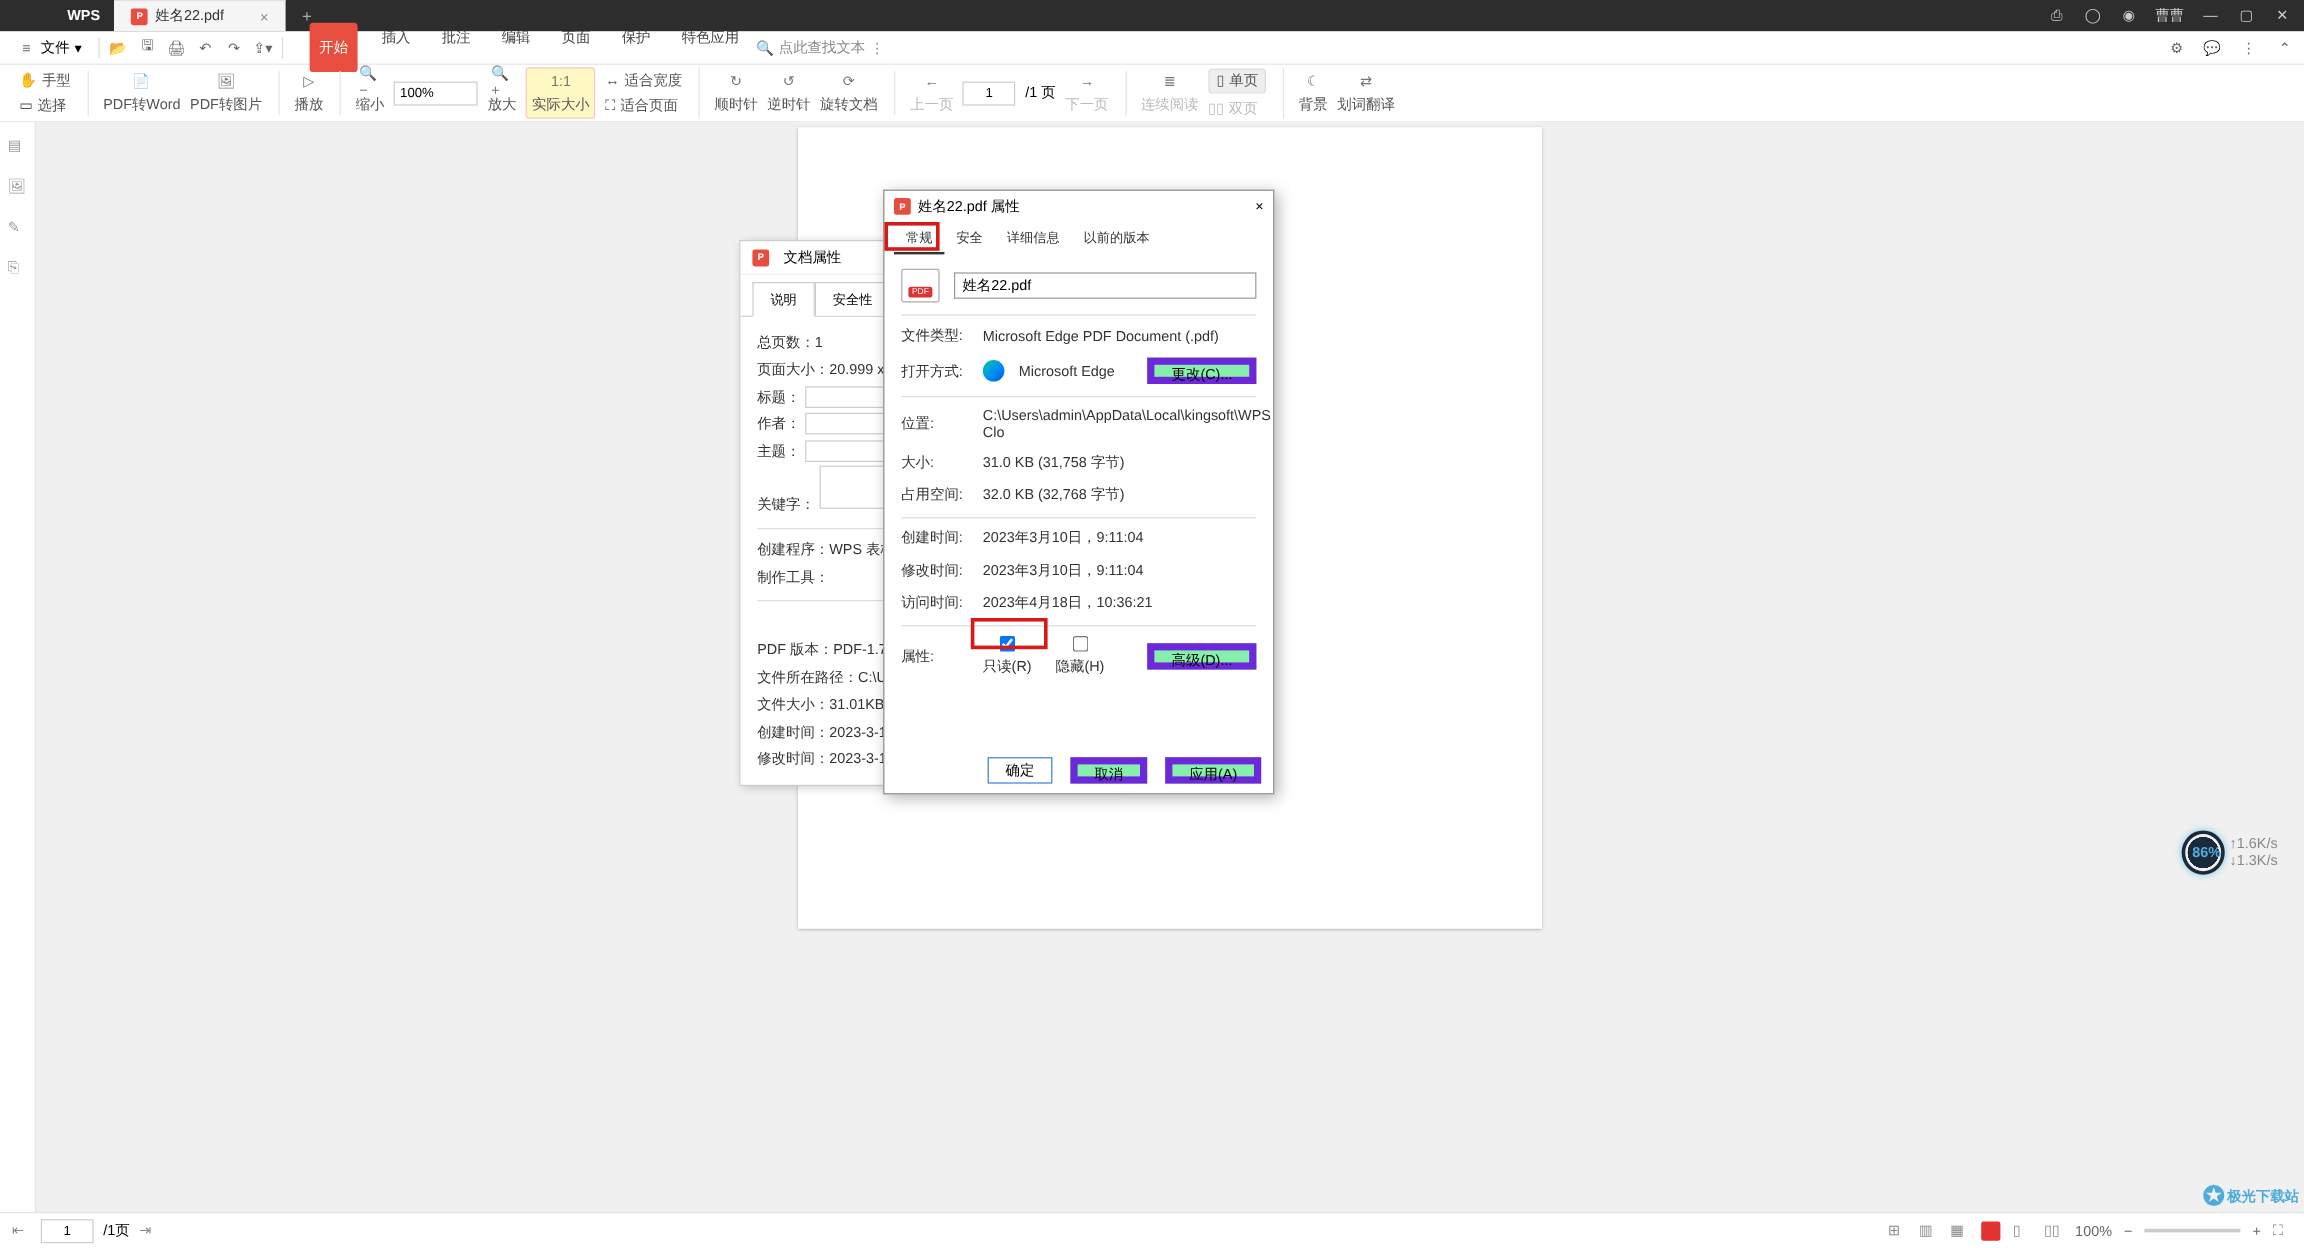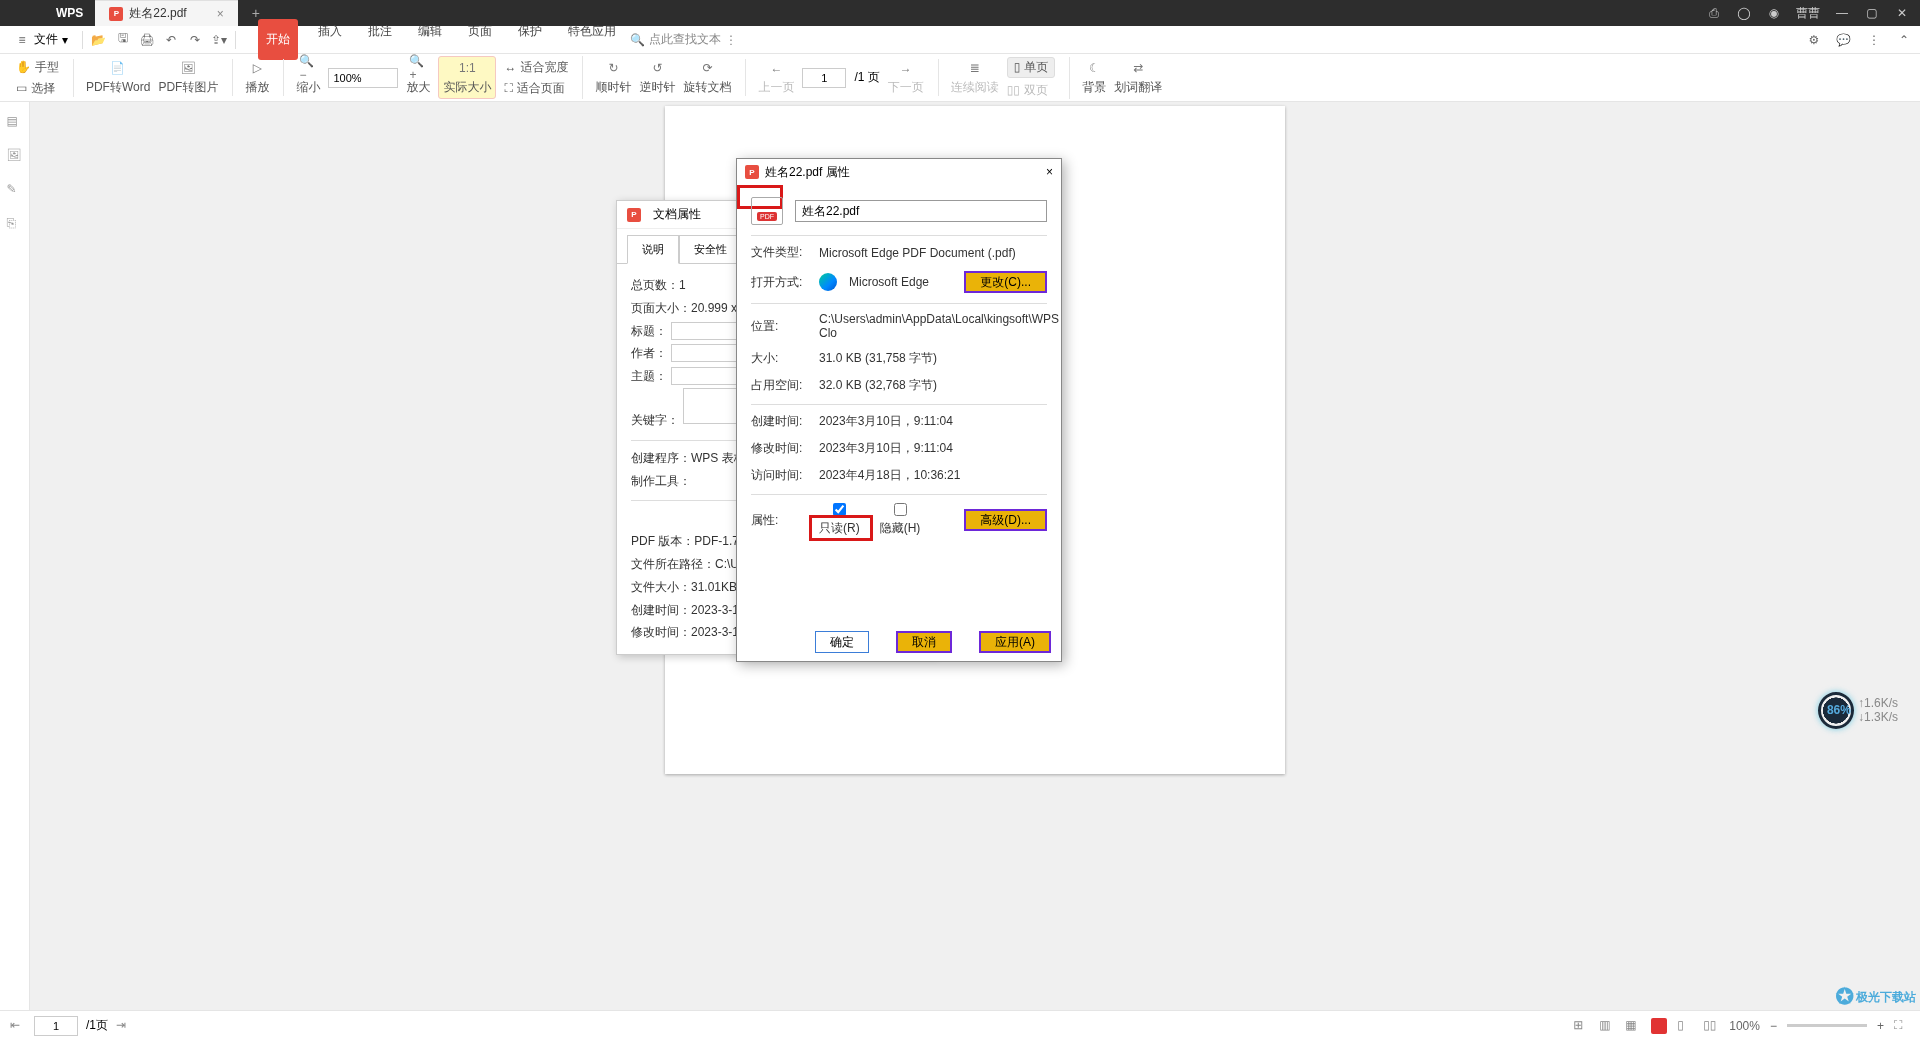--- a/index.html
+++ b/index.html
@@ -53,25 +53,25 @@
 .win-tab.active{border-bottom:2px solid #333;}
 .red-box1{position:absolute;border:3px solid #d91818;left:0px;top:26px;width:46px;height:24px;pointer-events:none;}
 .red-box2{position:absolute;border:3px solid #d91818;left:72px;top:356px;width:64px;height:26px;pointer-events:none;}
 .win-body{padding:12px 14px;font-size:11px;color:#333;}
 .wrow{display:flex;align-items:center;margin-bottom:10px;gap:12px;}
 .wlabel{min-width:56px;}
 .pdf-badge{width:32px;height:28px;border:1px solid #aaa;display:flex;align-items:flex-end;justify-content:center;padding-bottom:2px;border-radius:2px;position:relative;}
 .pdf-badge::after{content:"PDF";position:absolute;bottom:3px;background:#d33;color:#fff;font-size:7px;padding:1px 3px;border-radius:2px;}
 .fname-input{flex:1;height:22px;border:1px solid #999;padding:0 6px;}
 .edge-icon{width:18px;height:18px;background:linear-gradient(135deg,#0c9 0%,#08f 60%,#05c 100%);border-radius:50%;}
-.wbtn{height:22px;padding:0 14px;border:2px solid #6d28d9;background:#eab308;}
+.wbtn{height:22px;padding:0 14px;border:6px solid #6d28d9;background:#86efac;}
 .wbtn.primary{border:1px solid #3b7dd8;background:#fff;}
 .attr-row{display:flex;align-items:center;gap:20px;}
 .chk{display:flex;align-items:center;gap:4px;flex-direction:column;}
-.win-footer{position:absolute;bottom:8px;right:10px;display:flex;gap:27px;}
+.win-footer{position:absolute;bottom:8px;right:10px;display:flex;gap:15px;}
 .statusbar{position:absolute;bottom:0;left:0;right:0;height:30px;border-top:1px solid #e5e5e5;display:flex;align-items:center;padding:0 10px;gap:8px;background:#fff;}
 .status-right{margin-left:auto;display:flex;align-items:center;gap:10px;color:#666;font-size:11px;}
 .st-icon{width:16px;height:16px;color:#888;}
 .red-sq{width:16px;height:16px;background:#e13333;border-radius:2px;}
 .float-gauge{position:absolute;right:22px;bottom:310px;width:80px;height:40px;display:flex;align-items:center;}
 .gauge-circle{width:38px;height:37px;border-radius:50%;border:3px solid #1a2a3a;background:radial-gradient(circle,#1a2a3a 60%,transparent 61%);display:flex;align-items:center;justify-content:flex-end;color:#5ad;font-size:11px;font-weight:bold;box-shadow:0 0 6px rgba(30,180,220,0.6);}
 .gauge-speed{margin-left:4px;font-size:9px;color:#888;display:flex;flex-direction:column;}
 .watermark{position:absolute;right:4px;bottom:30px;display:flex;align-items:center;gap:2px;color:#30a0d8;font-size:14px;font-weight:bold;opacity:0.85;}
 .wm-sub{position:absolute;right:6px;bottom:16px;font-size:10px;color:#7ac;opacity:0.85;}
 </style>
@@ -280,20 +280,26 @@
           <div><span>修改时间：</span><span>2023-3-10</span></div>
         </div>
       </div>
     </div>
 
     <div class="win-props">
       <div class="win-header">
         <span class="tab-icon">P</span>
         <span>姓名22.pdf 属性</span>
         <span style="margin-left:auto">×</span>
+      </div>
+      <div class="win-tabs">
+        <div class="win-tab active">常规</div>
+        <div class="win-tab">安全</div>
+        <div class="win-tab">详细信息</div>
+        <div class="win-tab">以前的版本</div>
       </div>
       <div class="red-box1"></div>
       <div class="win-body">
         <div class="wrow">
           <div class="pdf-badge"></div>
           <input class="fname-input" value="姓名22.pdf" style="">
         </div>
         <hr style="margin:8px 0;border:none;border-top:1px solid #ddd">
         <div class="wrow">
             <span class="wlabel">文件类型:</span>

